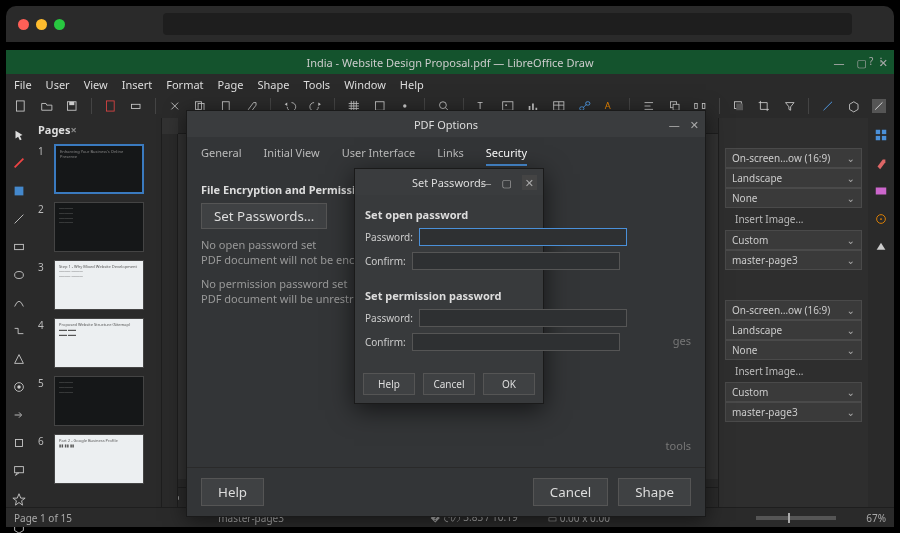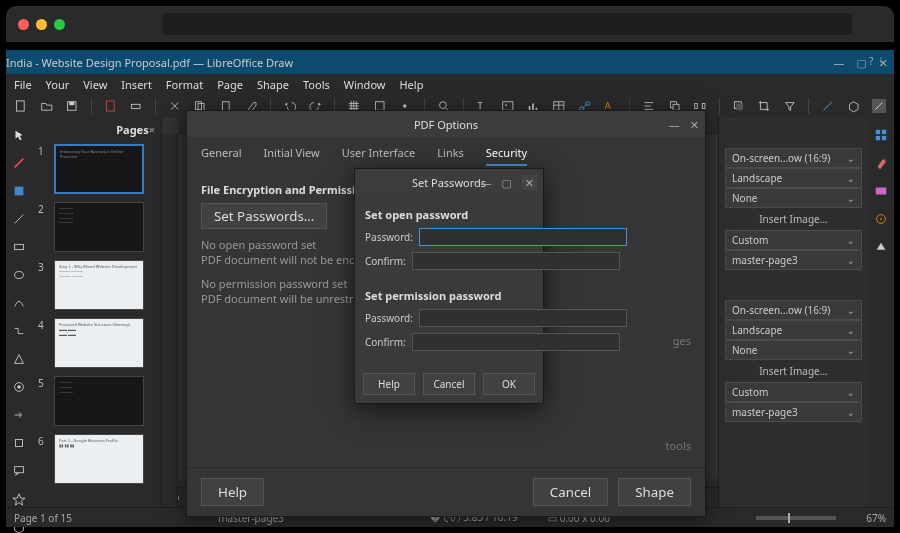--- a/index.html
+++ b/index.html
@@ -3,32 +3,32 @@
 <meta charset="utf-8">
 <style>
   * { box-sizing: border-box; margin: 0; padding: 0; font-family: "Segoe UI", "Noto Sans", sans-serif; }
   body { width: 900px; height: 533px; background: #000; overflow: hidden; position: relative; color: #ccc; font-size: 11px; }
   .browser-chrome { height: 36px; background: #2a2a2a; display: flex; align-items: center; padding: 0 12px; gap: 8px; border-radius: 10px 10px 0 0; margin: 6px 6px 0 6px; }
   .traffic { display: flex; gap: 7px; }
   .traffic span { width: 11px; height: 11px; border-radius: 50%; }
   .tl-red { background: #ff5f57; } .tl-yellow { background: #febc2e; } .tl-green { background: #28c840; }
   .urlbar { flex: 1; height: 22px; background: #1e1e1e; border-radius: 4px; margin-left: 90px; margin-right: 30px; }
   .app { position: absolute; top: 50px; left: 6px; right: 6px; bottom: 6px; background: #2a2a2a; border-radius: 0 0 10px 10px; display: flex; flex-direction: column; }
-  .titlebar { height: 24px; display: flex; align-items: center; position: relative; background: #0c4a6e; }
+  .titlebar { height: 24px; display: flex; align-items: center; justify-content: center; position: relative; background: #14532d; }
   .titlebar .wc { position: absolute; right: 6px; display: flex; gap: 12px; color: #aaa; font-size: 11px; }
   .menubar { height: 20px; display: flex; gap: 14px; padding: 0 8px; align-items: center; color: #ddd; font-size: 11px; }
   .toolbar { height: 24px; display: flex; align-items: center; gap: 12px; padding: 0 8px; }
   .toolbar .ico, .vtoolbar .ico, .rtoolbar .ico { width: 14px; height: 14px; display: inline-block; }
   .toolbar .sep { width: 1px; height: 16px; background: #444; }
   .ico svg { width: 100%; height: 100%; }
   .workarea { flex: 1; display: flex; min-height: 0; }
   .vtoolbar { width: 26px; background: #2a2a2a; display: flex; flex-direction: column; align-items: center; gap: 14px; padding-top: 10px; }
   .rtoolbar { width: 26px; background: #2a2a2a; display: flex; flex-direction: column; align-items: center; gap: 14px; padding-top: 10px; }
   .pages-panel { width: 130px; background: #2a2a2a; border-right: 1px solid #1e1e1e; display: flex; flex-direction: column; }
-  .pages-header { height: 22px; display: flex; align-items: center; justify-content: flex-end; padding: 0 6px; font-weight: bold; color: #ddd; }
+  .pages-header { height: 22px; display: flex; align-items: center; justify-content: flex-start; padding: 0 6px; font-weight: bold; color: #ddd; }
   .pages-list { flex: 1; overflow: hidden; padding: 4px 6px; }
   .page-thumb { display: flex; gap: 6px; margin-bottom: 8px; }
   .page-num { width: 10px; color: #bbb; font-size: 10px; }
   .thumb { width: 90px; height: 50px; background: #111; border: 1px solid #444; }
   .thumb.selected { border: 2px solid #3a7abf; }
   .thumb.dark { background: #151718; }
   .thumb.light { background: #eceff1; }
   .canvas-area { flex: 1; background: #323232; position: relative; display: flex; flex-direction: column; }
   .ruler-h { height: 16px; background: #2a2a2a; border-bottom: 1px solid #1e1e1e; margin-left: 16px; }
   .ruler-v { width: 16px; background: #2a2a2a; border-right: 1px solid #1e1e1e; position: absolute; top: 16px; bottom: 0; left: 0; }
@@ -50,21 +50,21 @@
   .pwd-row { display: flex; align-items: center; gap: 6px; margin: 6px 0; }
   .pwd-row label { width: 52px; color: #ccc; font-size: 10px; }
   .pwd-row input { flex: 1; height: 18px; background: #2e3032; border: 1px solid #555; color: #ddd; padding: 0 4px; }
   .pwd-row input.focus { border: 1px solid #4a90d9; }
   .pwd-note { color: #999; font-size: 9.5px; margin-top: 6px; }
   .pwd-footer { display: flex; justify-content: space-around; padding: 8px; gap: 8px; }
   .pwd-footer .btn { flex: 1; padding: 3px 0; font-size: 10px; }
   .side-panel { width: 150px; background: #2e2e2e; border-left: 1px solid #1e1e1e; padding: 30px 6px 6px; display: flex; flex-direction: column; gap: 4px; }
   .sp-drop { height: 20px; background: #3a3a3a; border: 1px solid #4a4a4a; display: flex; align-items: center; justify-content: space-between; padding: 0 6px; color: #ccc; font-size: 10px; }
   .sp-drop .chev { color: #aaa; }
-  .sp-item { padding: 4px 10px; color: #bbb; font-size: 10px; text-align: center; }
+  .sp-item { padding: 4px 10px; color: #bbb; font-size: 10px; }
   .sp-gap { height: 30px; }
   .bottom-tabs { height: 20px; background: #2a2a2a; border-top: 1px solid #1e1e1e; display: flex; align-items: center; padding: 0 6px; gap: 2px; font-size: 10px; color: #bbb; }
   .bottom-tabs .navb { width: 14px; text-align: center; color: #888; }
   .bottom-tabs .btab { padding: 2px 8px; }
   .bottom-tabs .btab.active { background: #3a3a3a; color: #ddd; }
   .statusbar { height: 20px; background: #2a2a2a; border-top: 1px solid #1e1e1e; display: flex; align-items: center; padding: 0 8px; font-size: 10px; color: #aaa; gap: 30px; }
   .statusbar .sp { flex: 1; }
   .hscroll { height: 8px; background: #2a2a2a; display:flex; align-items:center; padding: 0 180px 0 180px;}
   .hscroll-thumb { width:160px; height:5px; background:#555; border-radius:3px;}
   .wc-btn { cursor: pointer; }
@@ -89,21 +89,21 @@
     <span>India - Website Design Proposal.pdf — LibreOffice Draw</span>
     <div class="wc">
       <span class="wc-btn">—</span>
       <span class="wc-btn">▢</span>
       <span class="wc-btn">✕</span>
     </div>
   </div>
 
   <div class="menubar">
     <span>File</span>
-    <span>Your</span>
+    <span>User</span>
     <span>View</span>
     <span>Insert</span>
     <span>Format</span>
     <span>Page</span>
     <span>Shape</span>
     <span>Tools</span>
     <span>Window</span>
     <span>Help</span>
   </div>
 

